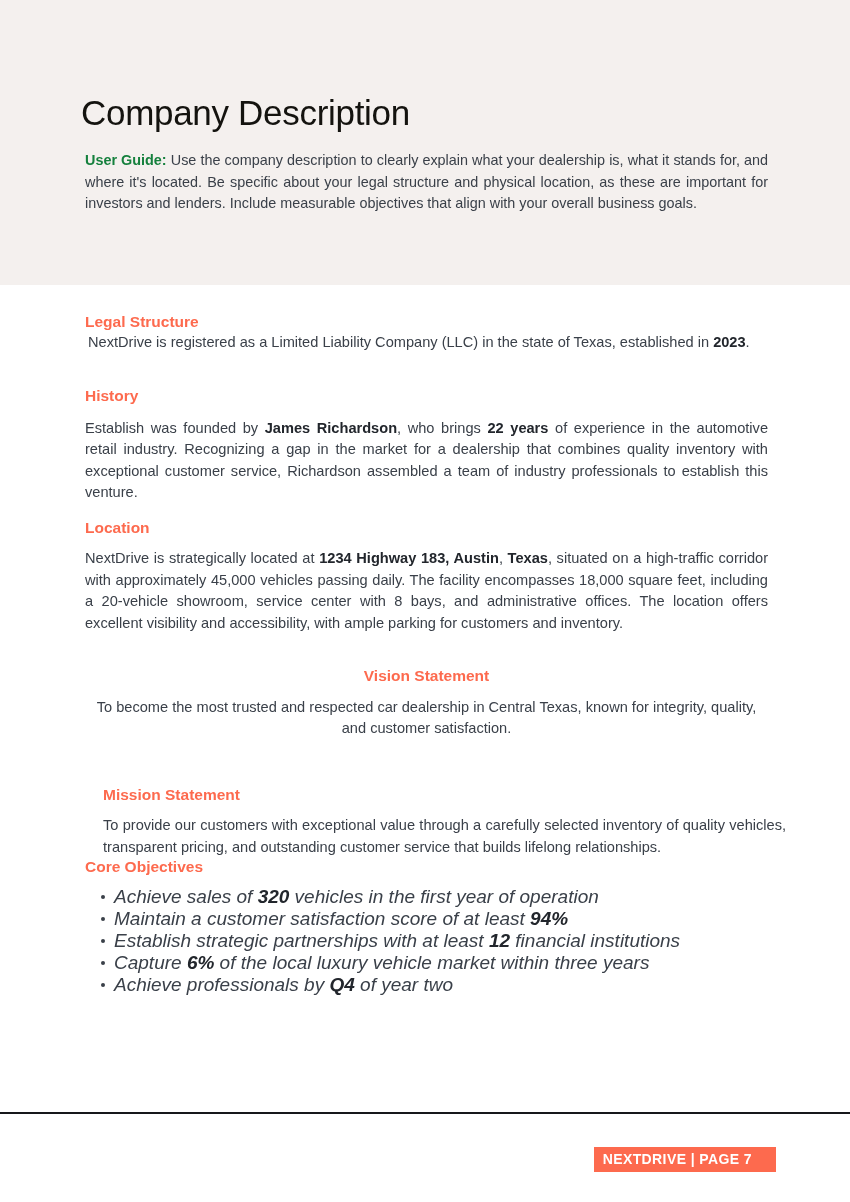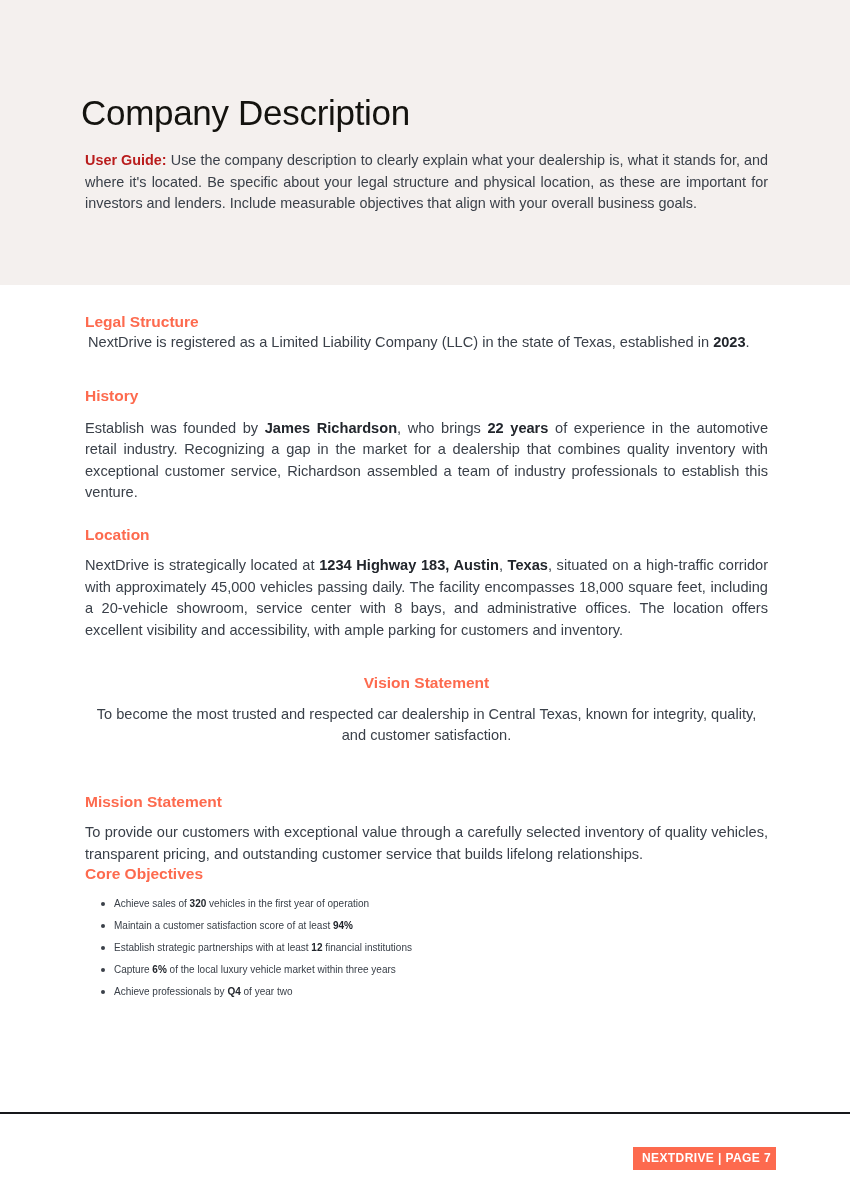--- a/index.html
+++ b/index.html
@@ -42,21 +42,21 @@
     position: absolute;
     left: 85px;
     top: 150px;
     width: 683px;
     font-size: 14.4px;
     line-height: 21.6px;
     text-align: justify;
     color: #3a4049;
     margin: 0;
   }
-  .user-guide b { font-weight: 700; color: #b91c1c; }
+  .user-guide b { font-weight: 700; color: #15803d; }
 
   
   .content {
     position: absolute;
     left: 0;
     top: 285px;
     width: 850px;
   }
   .section { padding: 0 82px 0 85px; }
 
@@ -78,42 +78,43 @@
   .justify { text-align: justify; text-justify: inter-word; }
   .indent-1 { padding-left: 3px; box-sizing: border-box; width: 686px; }
 
   
   .s-legal   { margin-top: 28px; }
   .s-legal   .sec-body { }
 
   .s-history { margin-top: 34px; }
   .s-history .sec-body { margin-top: 12px; }
 
-  .s-location { margin-top: 22px; }
+  .s-location { margin-top: 15px; }
   .s-location .sec-body { margin-top: 11px; }
 
   .s-vision { margin-top: 33px; text-align: center; }
   .s-vision .sec-body { margin-top: 11px; }
 
-  .s-mission { margin-top: 46px; }
+  .s-mission { margin-top: 46px; margin-left: 18px; }
   .s-mission .sec-body { margin-top: 11px; }
 
   .s-objectives { }
 
   .obj-list {
     margin: 9px 0 0 0;
     padding: 0 0 0 16px;
     list-style: none;
   }
   .obj-list li {
     position: relative;
-    font-size: 10px;
+    font-size: 19px;
     line-height: 22px;
     color: #3a4049;
     padding-left: 13px;
+    font-style: italic;
   }
   .obj-list li::before {
     content: "";
     position: absolute;
     left: 0;
     top: 9px;
     width: 4px;
     height: 4px;
     border-radius: 50%;
     background: #3a4049;
@@ -128,24 +129,24 @@
     width: 850px;
     height: 2px;
     background: #16181b;
   }
   .footer-badge {
     position: absolute;
     top: 1147px;
     right: 74px;
     background: #fd6a4e;
     color: #ffffff;
-    font-size: 12px;
+    font-size: 14px;
     font-weight: 700;
     letter-spacing: 0.4px;
-    padding: 5px 5px 6px 9px;
+    padding: 5px 24px 6px 9px;
     line-height: 1;
     white-space: nowrap;
   }
 </style>
 </head>
 <body>
 
 <div class="header-band">
   <h1 class="page-title">Company Description</h1>
   <p class="user-guide"><b>User Guide:</b><span> Use the company description to clearly explain what your dealership is, what it stands for, and where it's located. Be specific about your legal structure and physical location, as these are important for investors and lenders. Include measurable objectives that align with your overall business goals.</span></p>

